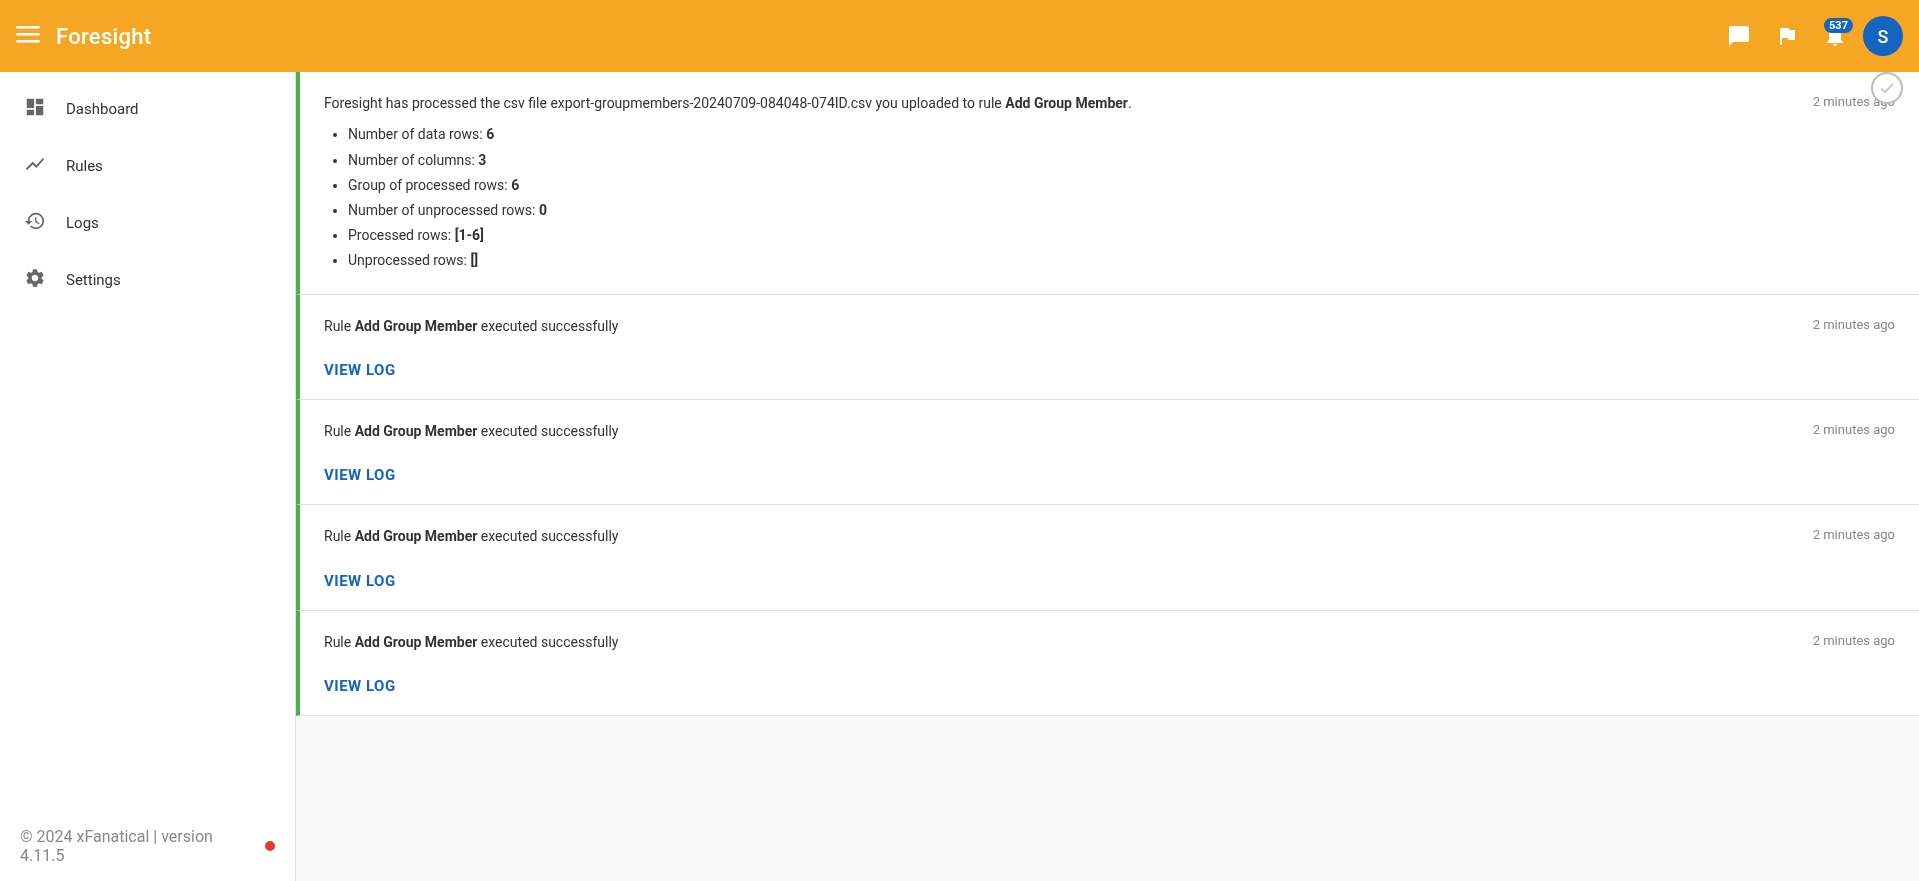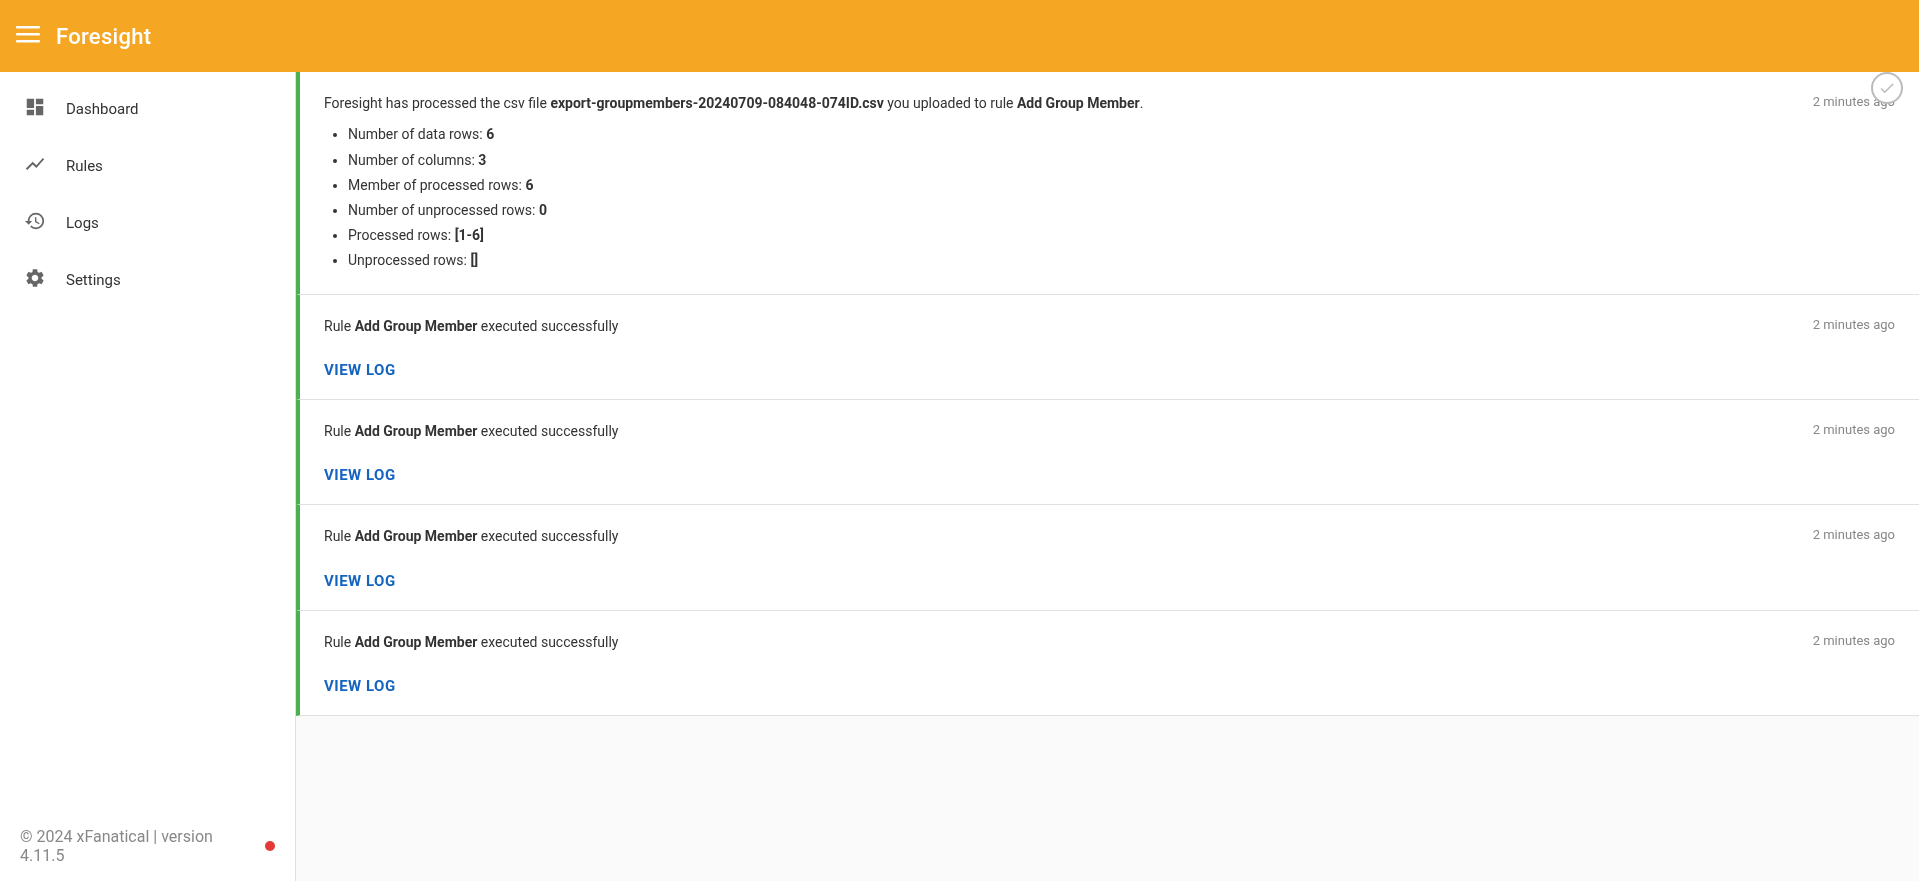--- a/index.html
+++ b/index.html
@@ -157,21 +157,21 @@
       white-space: nowrap;
       flex-shrink: 0;
       margin-top: 2px;
     }
     .notification-text {
       font-size: 14px;
       color: #333;
       line-height: 1.6;
     }
     .notification-text .filename {
-      font-weight: 700;
+      font-weight: 400;
     }
     .notification-text .rule-name {
       font-weight: 700;
     }
     .bullet-list {
       list-style: disc;
       padding-left: 24px;
       margin-top: 8px;
     }
     .bullet-list li {
@@ -217,20 +217,43 @@
 
 <div class="header">
   <span class="header-menu-icon">
     <svg viewBox="0 0 24 24" fill="white" width="24" height="24">
         <rect y="4" width="24" height="2.5" rx="1"></rect>
         <rect y="11" width="24" height="2.5" rx="1"></rect>
         <rect y="18" width="24" height="2.5" rx="1"></rect>
       </svg>
   </span>
   <span class="header-title">Foresight</span>
+  <div class="header-actions">
+
+    <div class="header-icon-btn">
+      <svg viewBox="0 0 24 24">
+          <path d="M20 2H4c-1.1 0-2 .9-2 2v18l4-4h14c1.1 0 2-.9 2-2V4c0-1.1-.9-2-2-2z"></path>
+        </svg>
+    </div>
+
+    <div class="header-icon-btn">
+      <svg viewBox="0 0 24 24">
+          <path d="M14.4 6L14 4H5v17h2v-7h5.6l.4 2h7V6z"></path>
+        </svg>
+    </div>
+
+    <div class="header-icon-btn" style="position:relative;">
+      <svg viewBox="0 0 24 24">
+          <path d="M12 22c1.1 0 2-.9 2-2h-4c0 1.1.9 2 2 2zm6-6v-5c0-3.07-1.64-5.64-4.5-6.32V4c0-.83-.67-1.5-1.5-1.5s-1.5.67-1.5 1.5v.68C7.63 5.36 6 7.92 6 11v5l-2 2v1h16v-1l-2-2z"></path>
+        </svg>
+      <span class="notification-badge">537</span>
+    </div>
+
+    <div class="avatar-btn">S</div>
+  </div>
 </div>
 
 <div class="body-container">
 
   <nav class="sidebar">
 
     <div class="sidebar-item">
       <span>
         <svg viewBox="0 0 24 24" width="22" height="22" fill="#666">
             <path d="M3 13h8V3H3v10zm0 8h8v-6H3v6zm10 0h8V11h-8v10zm0-18v6h8V3h-8z"></path>
@@ -281,21 +304,21 @@
     </div>
 
     <div class="notification-item">
       <div class="notification-item-content">
         <div class="notification-text">
           <span>Foresight has processed the csv file </span><span class="filename">export-groupmembers-20240709-084048-074ID.csv</span><span> you uploaded to rule </span><span class="rule-name">Add Group Member</span><span>.</span>
         </div>
         <ul class="bullet-list">
           <li><span>Number of data rows: </span><span class="value">6</span></li>
           <li><span>Number of columns: </span><span class="value">3</span></li>
-          <li><span>Member of processed rows: </span><span class="value">6</span></li>
+          <li><span>Group of processed rows: </span><span class="value">6</span></li>
           <li><span>Number of unprocessed rows: </span><span class="value">0</span></li>
           <li><span>Processed rows: </span><span class="value">[1-6]</span></li>
           <li><span>Unprocessed rows: </span><span class="value">[]</span></li>
         </ul>
       </div>
       <div class="notification-item-time">2 minutes ago</div>
     </div>
 
     <div class="notification-item">
       <div class="notification-item-content">

